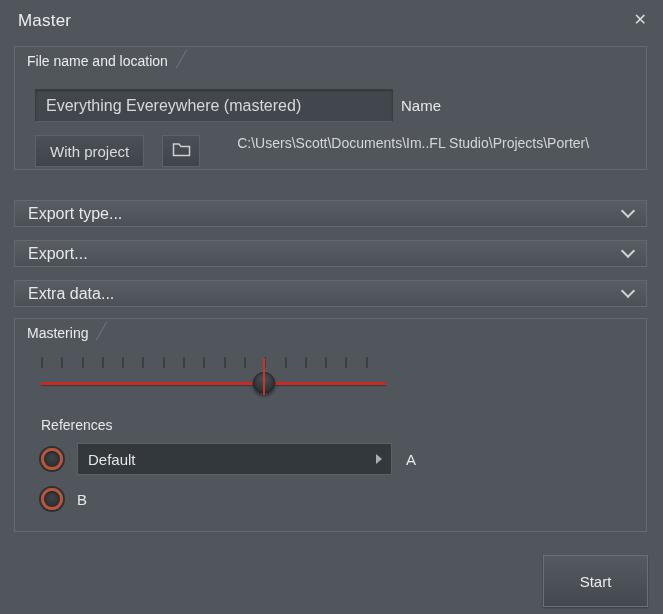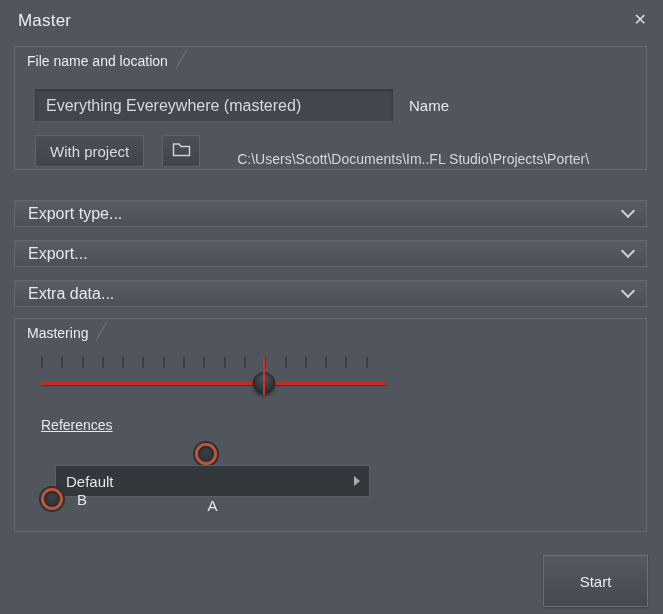--- a/index.html
+++ b/index.html
@@ -17,30 +17,30 @@
 
   
   .panel { position:absolute; left:14px; width:633px; border:1px solid #646a70; box-sizing:border-box; background:#51565c; }
   .panel-file { top:46px; height:124px; }
   .panel-mastering { top:318px; height:214px; }
   .panel-tab { position:absolute; top:3px; left:8px; display:flex; align-items:center; }
   .panel-tab .tab-label { font-size:14px; color:#eaecee; padding:3px 4px 3px 4px; }
   .tab-slash { width:1px; height:22px; background:#6e747a; transform:rotate(30deg); margin-left:9px; margin-top:-4px; }
 
   
-  .row-name { position:absolute; left:20px; top:42px; display:flex; align-items:center; gap:16px;justify-content:center; }
+  .row-name { position:absolute; left:20px; top:42px; display:flex; align-items:center; gap:8px;justify-content:center; }
   .text-input {
     width:336px; height:31px; background:#42474d; border:1px solid #383d42;
     border-bottom-color:#5a6066; color:#d6d9dc; font-size:16px; padding:0 10px;
     font-family:"Liberation Sans", sans-serif; box-shadow: inset 0 1px 2px rgba(0,0,0,.25);
     outline:none;
   }
   .field-label { font-size:15px; color:#e6e8ea; }
 
-  .row-loc { position:absolute; left:20px; top:88px; display:flex; align-items:flex-end;gap:16px; }
+  .row-loc { position:absolute; left:20px; top:88px; display:flex; align-items:flex-start;gap:16px; }
   .btn {
     height:32px; background:linear-gradient(180deg,#4b5056,#40454b);
     border:1px solid #5d636a; color:#d9dcde; font-size:15px; padding:0 14px;
     font-family:"Liberation Sans", sans-serif; cursor:pointer; box-sizing:border-box;
   }
   .icon-btn { width:38px; margin-left:2px; display:flex; align-items:center; justify-content:center; padding:0; }
   .path-text { margin-left:21px; font-size:14px; color:#d4d7da; white-space:nowrap; }
 
   
   .bar {
@@ -71,23 +71,23 @@
 
   .combo {
     position:relative; background:#33383d; border:1px solid #5a6066; box-sizing:border-box;
     display:flex; align-items:center; cursor:pointer; height:33px;
   }
   .combo-text { font-size:15px; color:#e3e5e7; padding:0 10px; white-space:nowrap; overflow:hidden; }
   .combo-arrow { position:absolute; right:9px; top:50%; margin-top:-5px;
     width:0; height:0; border-left:6px solid #a9aeb3; border-top:5px solid transparent; border-bottom:5px solid transparent; }
   .combo-preset { position:absolute; left:476px; top:45px; width:142px; }
 
-  .refs-label { position:absolute; left:26px; top:98px; font-size:14px; color:#e6e8ea;text-decoration:underline; }
+  .refs-label { position:absolute; left:26px; top:98px; font-size:14px; color:#e6e8ea; }
   .ref-row { position:absolute; left:26px; display:flex; align-items:center; }
-  .ref-row-a { top:124px;flex-direction:column; }
+  .ref-row-a { top:124px; }
   .ref-row-b { top:169px; }
   .led {
     width:16px; height:16px; border-radius:50%;
     background:radial-gradient(circle at 50% 40%,#3d4247,#2c3135 70%);
     border:3px solid #bc5437; box-shadow:0 0 0 2px #2c3034, inset 0 1px 2px rgba(0,0,0,.5);
     cursor:pointer; flex:0 0 auto;
   }
   .ref-combo { width:315px; height:32px; margin-left:14px; }
   .ref-letter { font-size:15px; color:#e6e8ea; margin-left:14px; }
 

